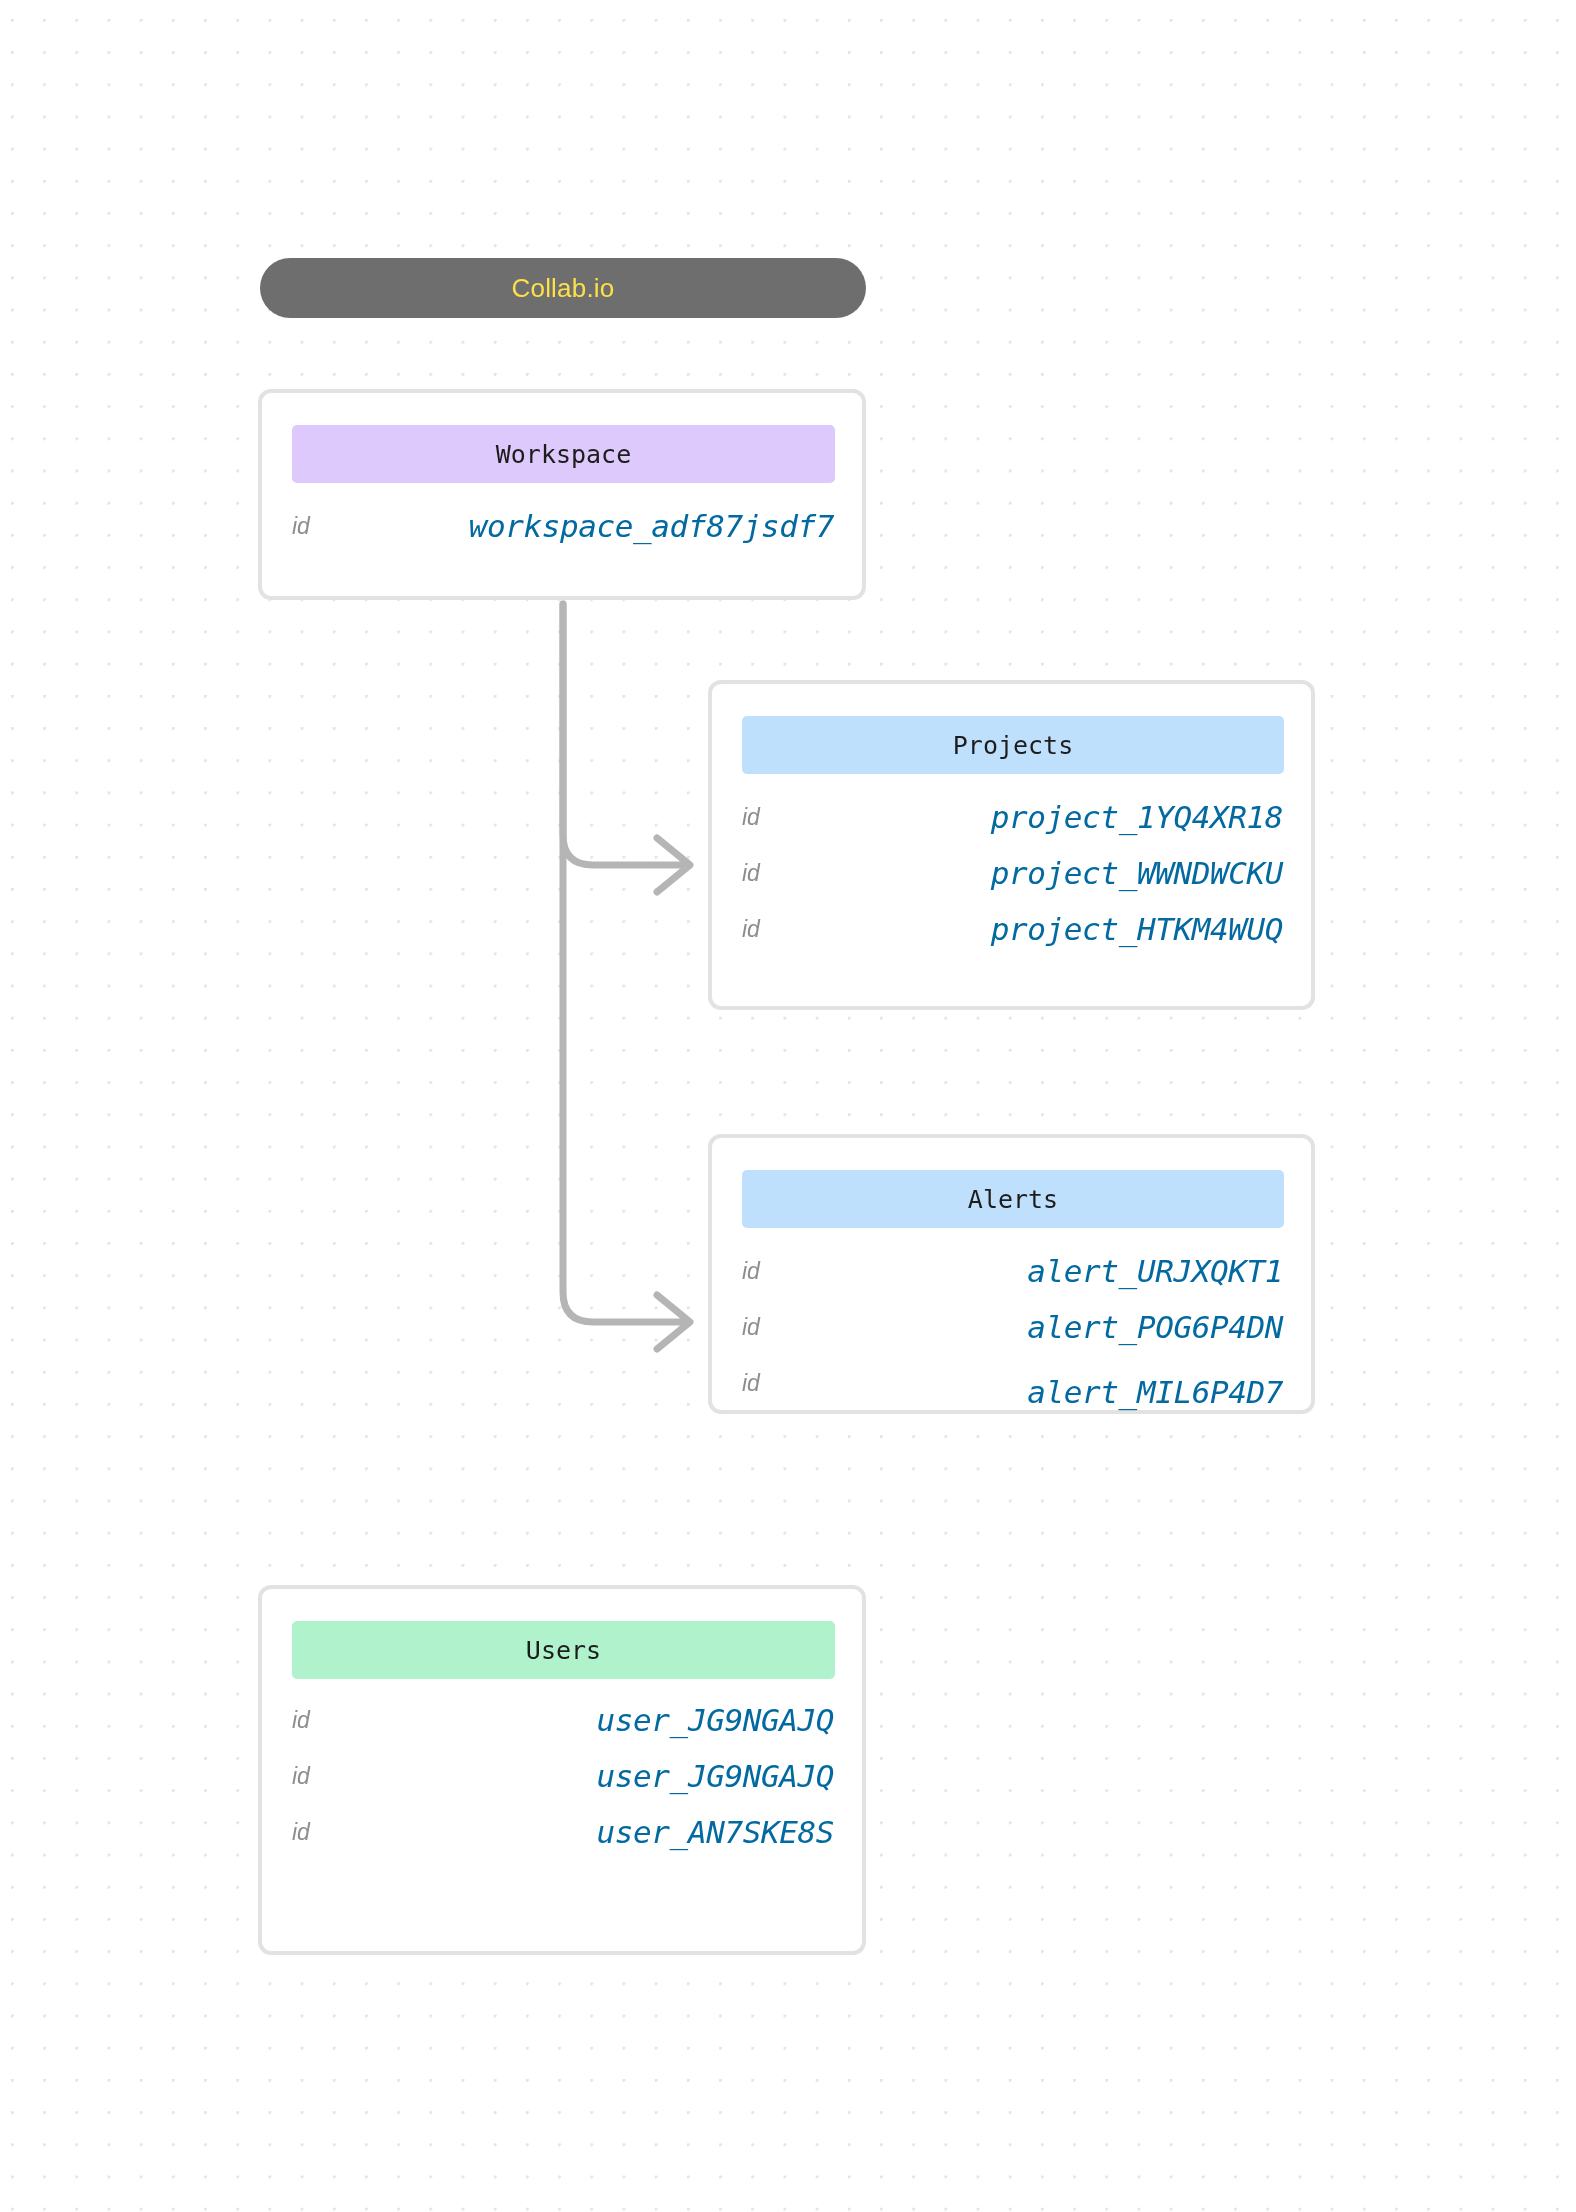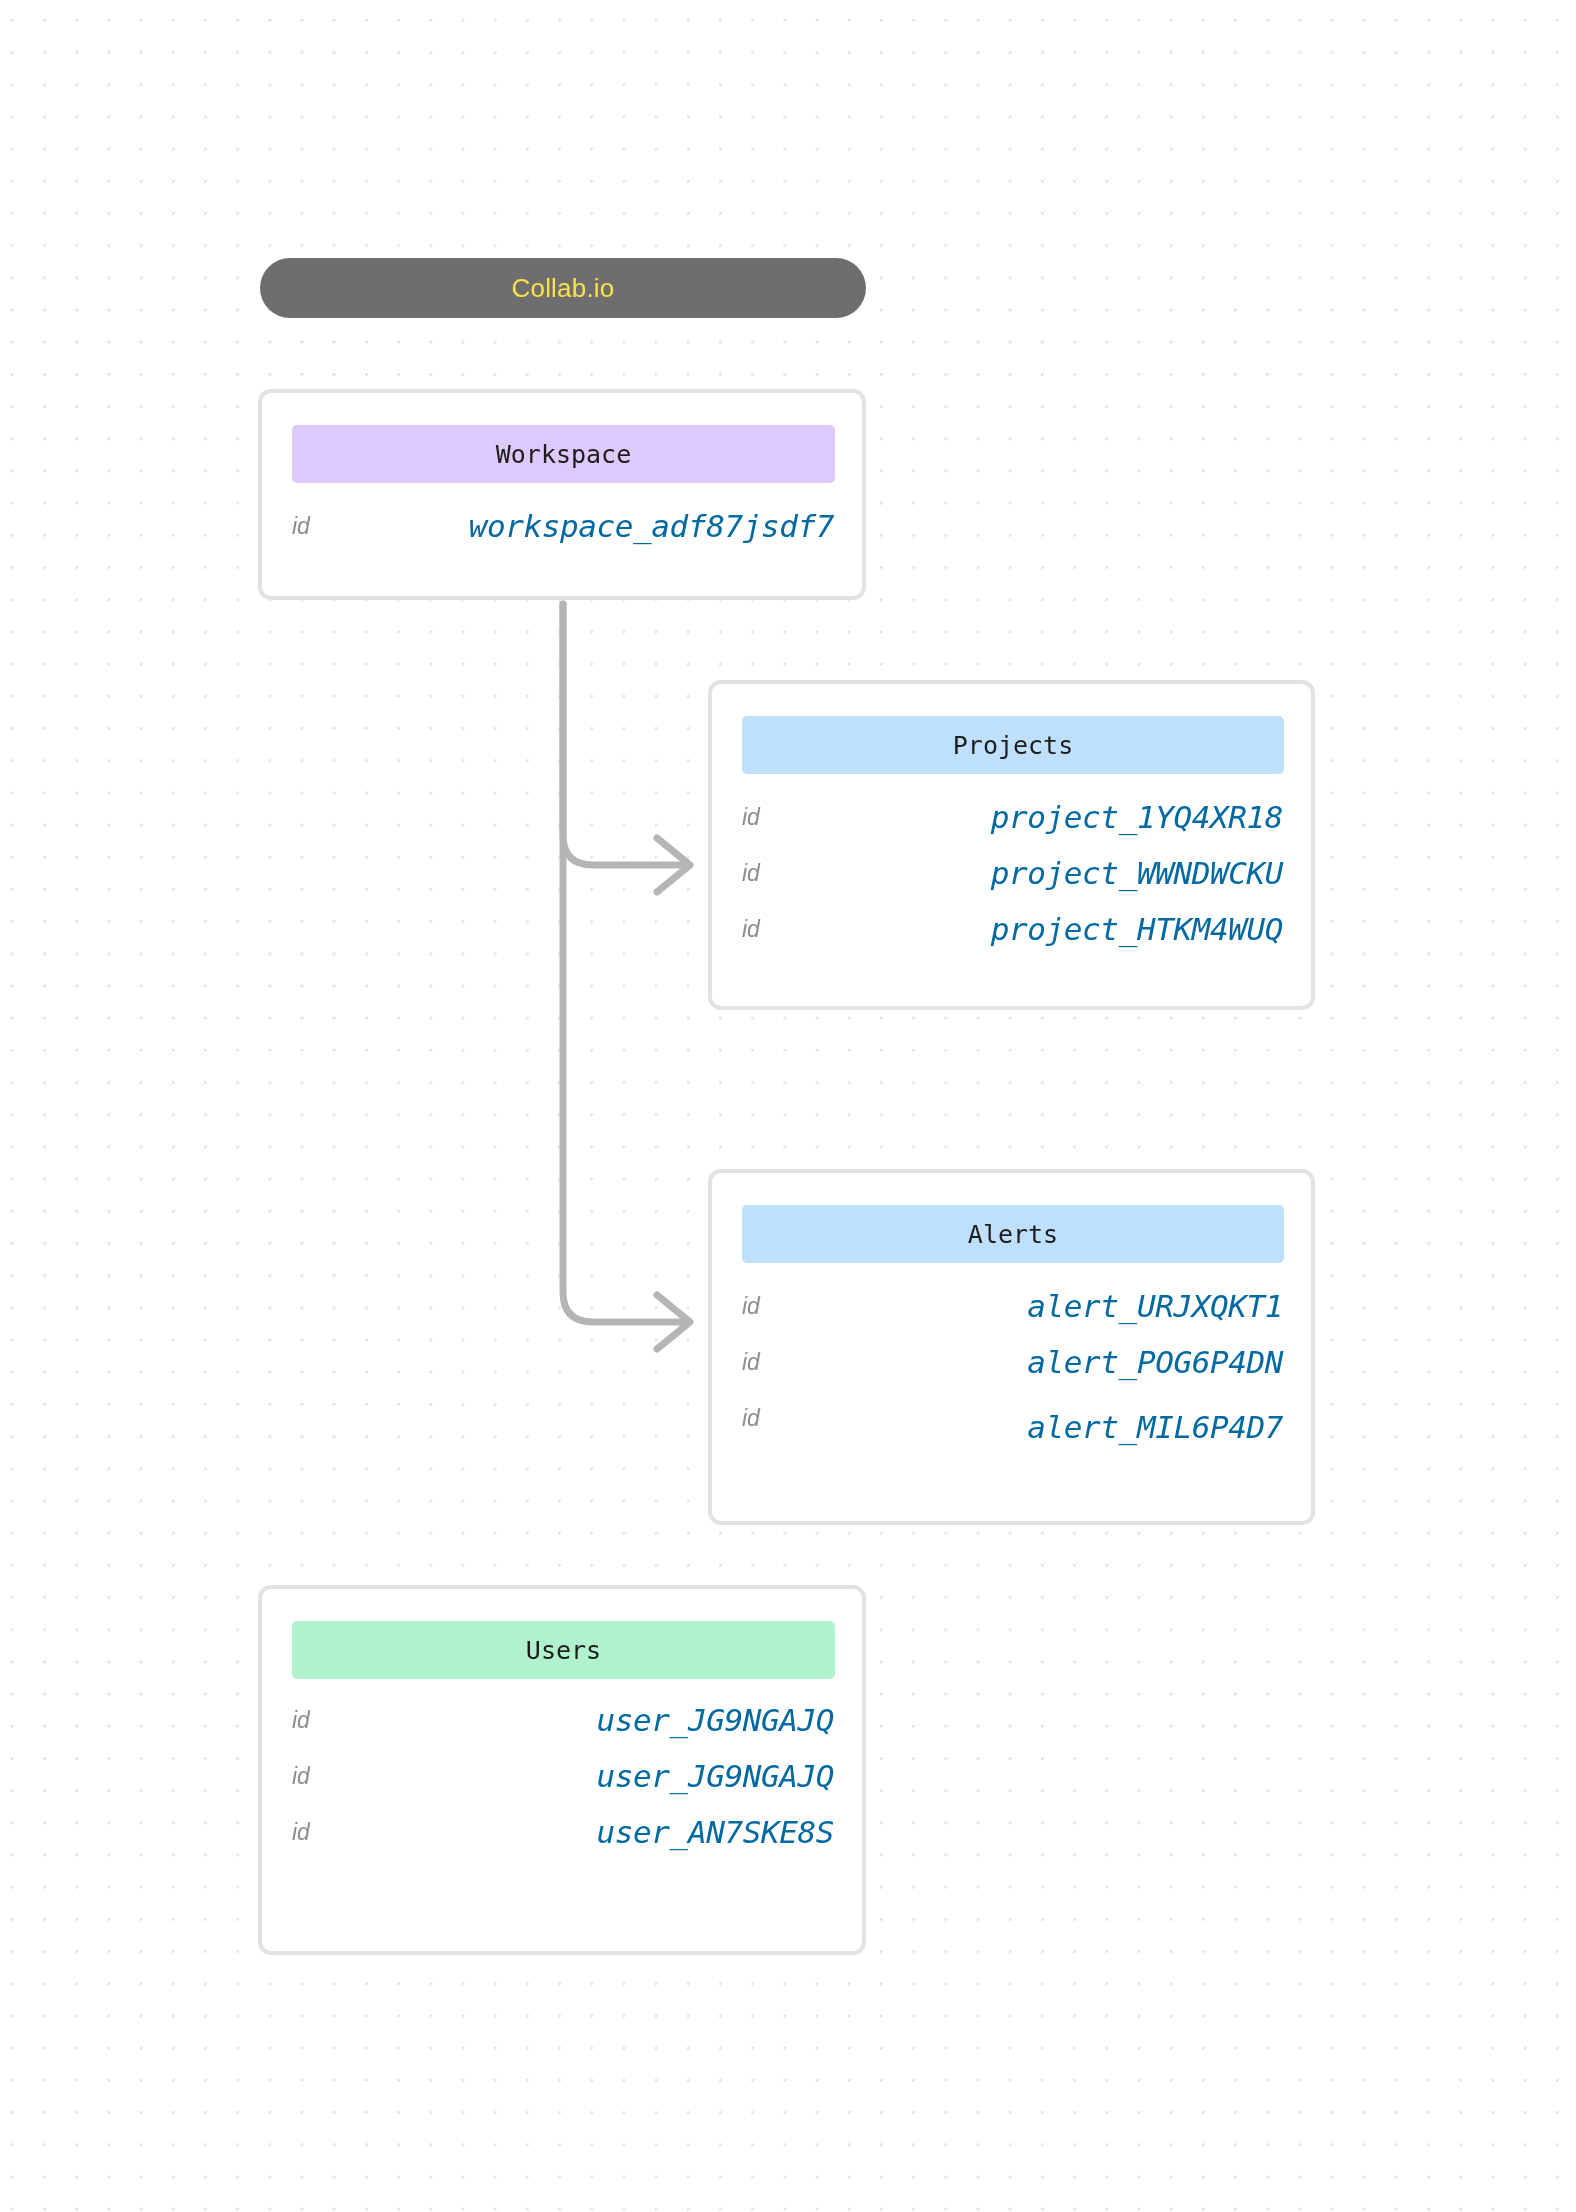--- a/index.html
+++ b/index.html
@@ -109,21 +109,21 @@
 
   
   #card-workspace { left: 258px; top: 389px; width: 608px; height: 211px; }
   #card-workspace .card-header { width: 543px; background: #ddc9fb; }
   #card-workspace .card-rows { top: 105px; }
 
   #card-projects { left: 708px; top: 680px; width: 607px; height: 330px; }
   #card-projects .card-header { width: 542px; background: #bfe0fd; }
   #card-projects .card-rows { top: 105px; }
 
-  #card-alerts { left: 708px; top: 1169px; width: 607px; height: 356px; }
+  #card-alerts { left: 708px; top: 1134px; width: 607px; height: 280px; }
   #card-alerts .card-header { width: 542px; background: #bfe0fd; }
   #card-alerts .card-rows { top: 105px; }
   #card-alerts .card-rows .row:nth-child(3) .row-value { position: relative; top: 9px; }
 
   #card-users { left: 258px; top: 1585px; width: 608px; height: 370px; }
   #card-users .card-header { width: 543px; background: #b0f2cb; }
   #card-users .card-rows { top: 103px; }
 </style>
 </head>
 <body>

